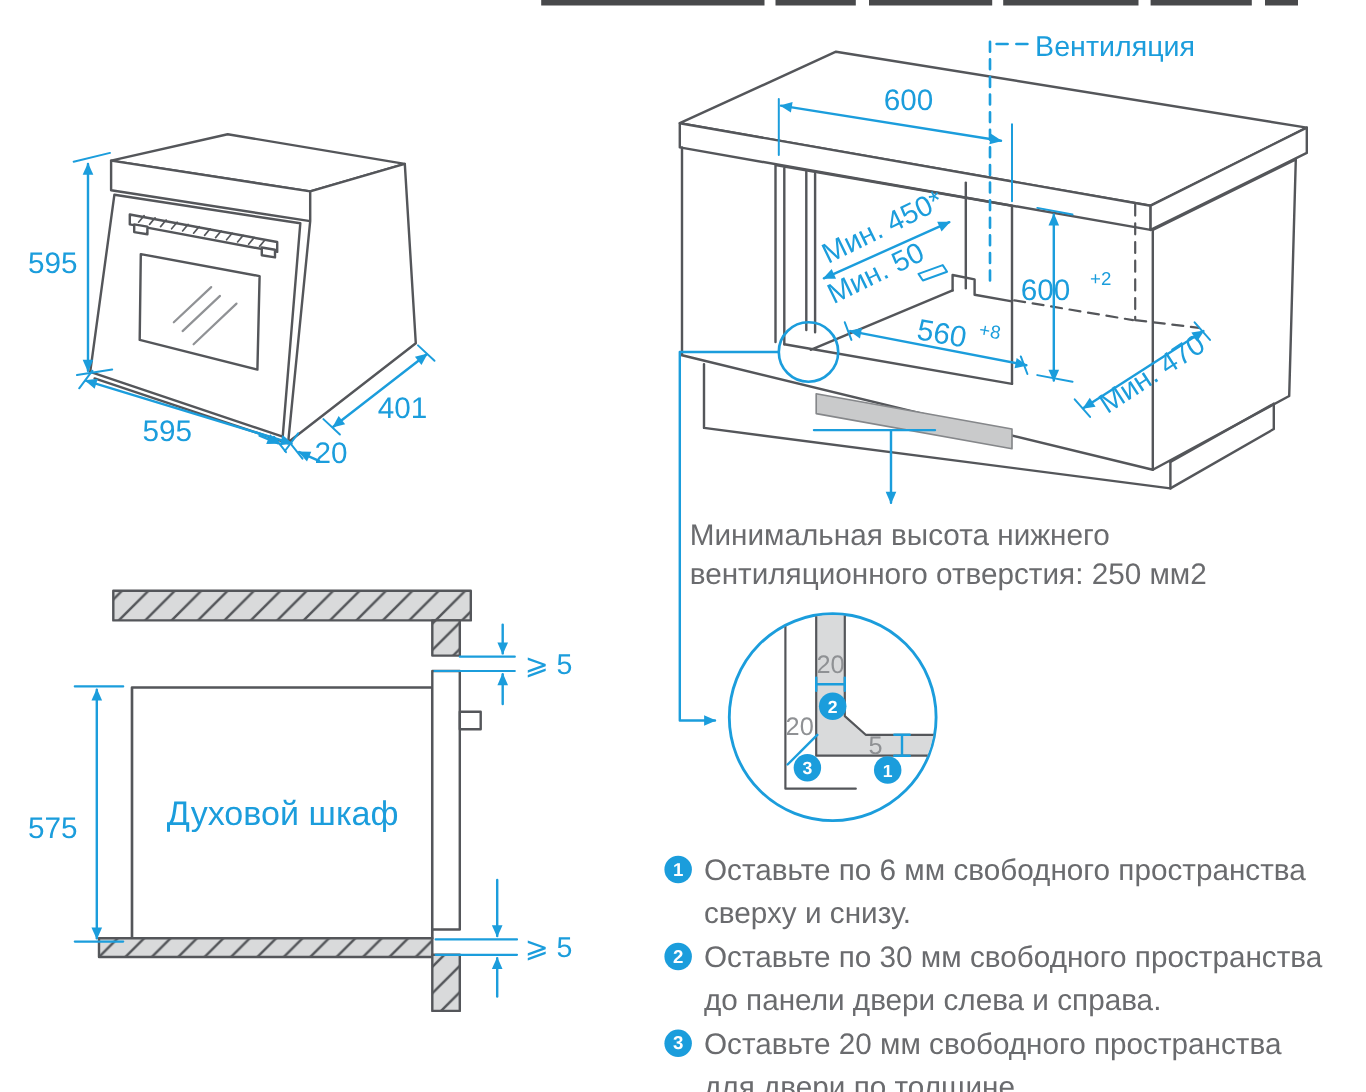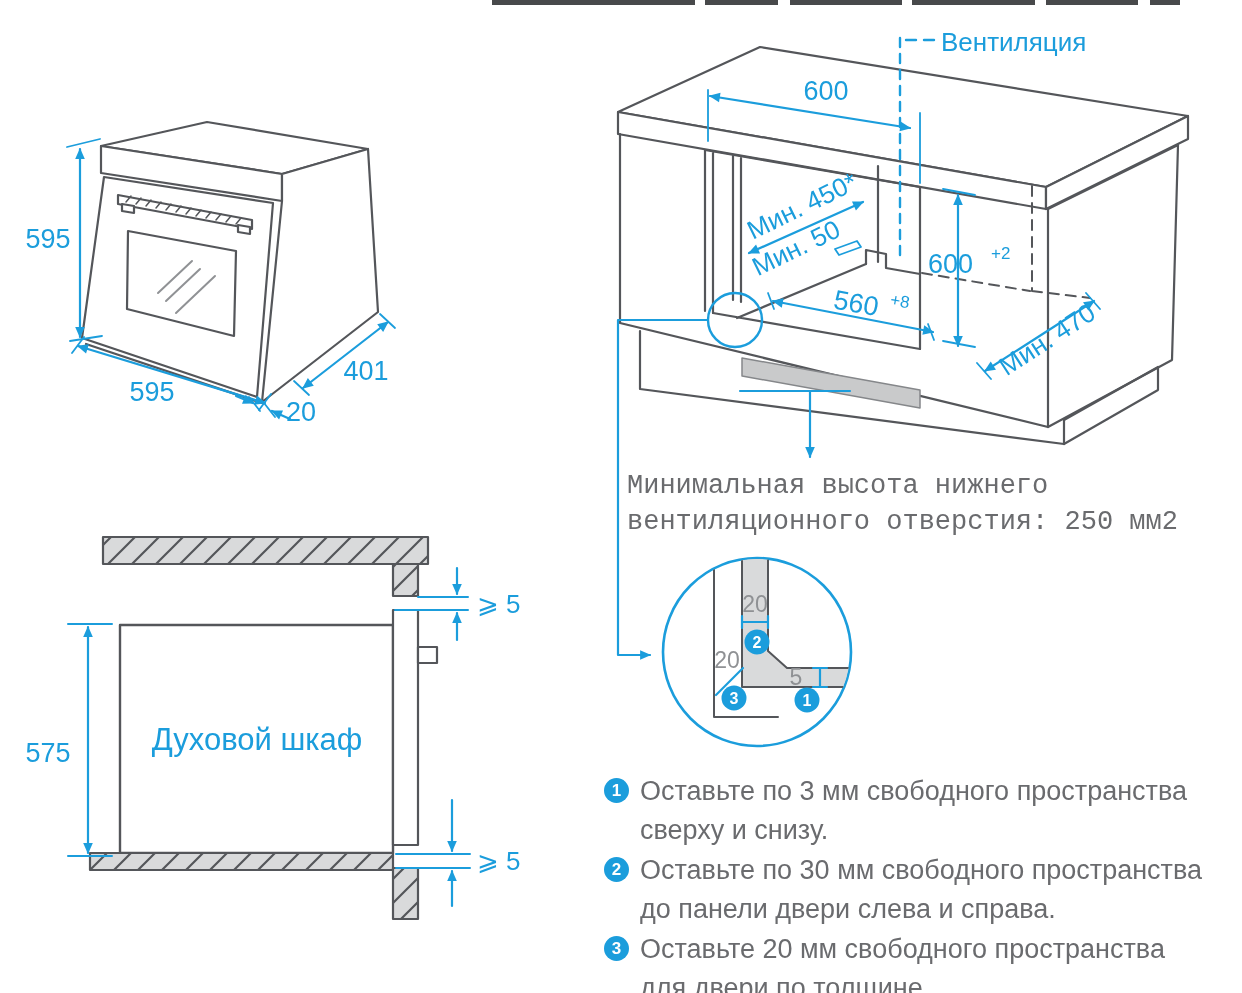--- a/index.html
+++ b/index.html
@@ -15,21 +15,21 @@
   .sup{fill:#1b9ddc;font-size:17px;}
   .oven-label{fill:#1b9ddc;font-size:31px;}
   .vent-label{fill:#1b9ddc;font-size:26px;}
   .gray-num{fill:#8f9194;font-size:23px;}
   .badge-num{fill:#ffffff;font-size:16px;font-weight:bold;}
   
   .artifact{position:absolute;top:0;height:5px;background:#48494b;}
   
   #vent-note{
     position:absolute;left:627px;top:468px;width:600px;
-    font-size:27px;line-height:36px;color:#6a6b6e;font-family:Liberation Mono, monospace;
+    font-size:27px;line-height:36px;color:#6a6b6e;
   }
   
   #notes-list{position:absolute;left:604px;top:772px;width:606px;}
   .note{display:flex;align-items:flex-start;margin:0 0 1px 0;}
   .badge{
     flex:0 0 auto;width:25px;height:25px;border-radius:50%;
     background:#1b9ddc;color:#ffffff;font-size:17px;font-weight:bold;
     text-align:center;line-height:25px;margin:6px 11px 0 0;
   }
   .note-text{flex:1;font-size:27px;line-height:39px;color:#6a6b6e;}
@@ -203,21 +203,21 @@
         <text class="badge-num" x="807" y="706">1</text>
       </g>
     </g>
   </svg>
 
   <div id="vent-note">Минимальная высота нижнего вентиляционного отверстия: 250 мм2</div>
 
   <div id="notes-list">
     <div class="note">
       <span class="badge">1</span>
-      <span class="note-text">Оставьте по 3 мм свободного пространства сверху и снизу.</span>
+      <span class="note-text">Оставьте по 6 мм свободного пространства сверху и снизу.</span>
     </div>
     <div class="note">
       <span class="badge">2</span>
       <span class="note-text">Оставьте по 30 мм свободного пространства до панели двери слева и справа.</span>
     </div>
     <div class="note">
       <span class="badge">3</span>
       <span class="note-text">Оставьте 20 мм свободного пространства для двери по толщине.</span>
     </div>
   </div>

